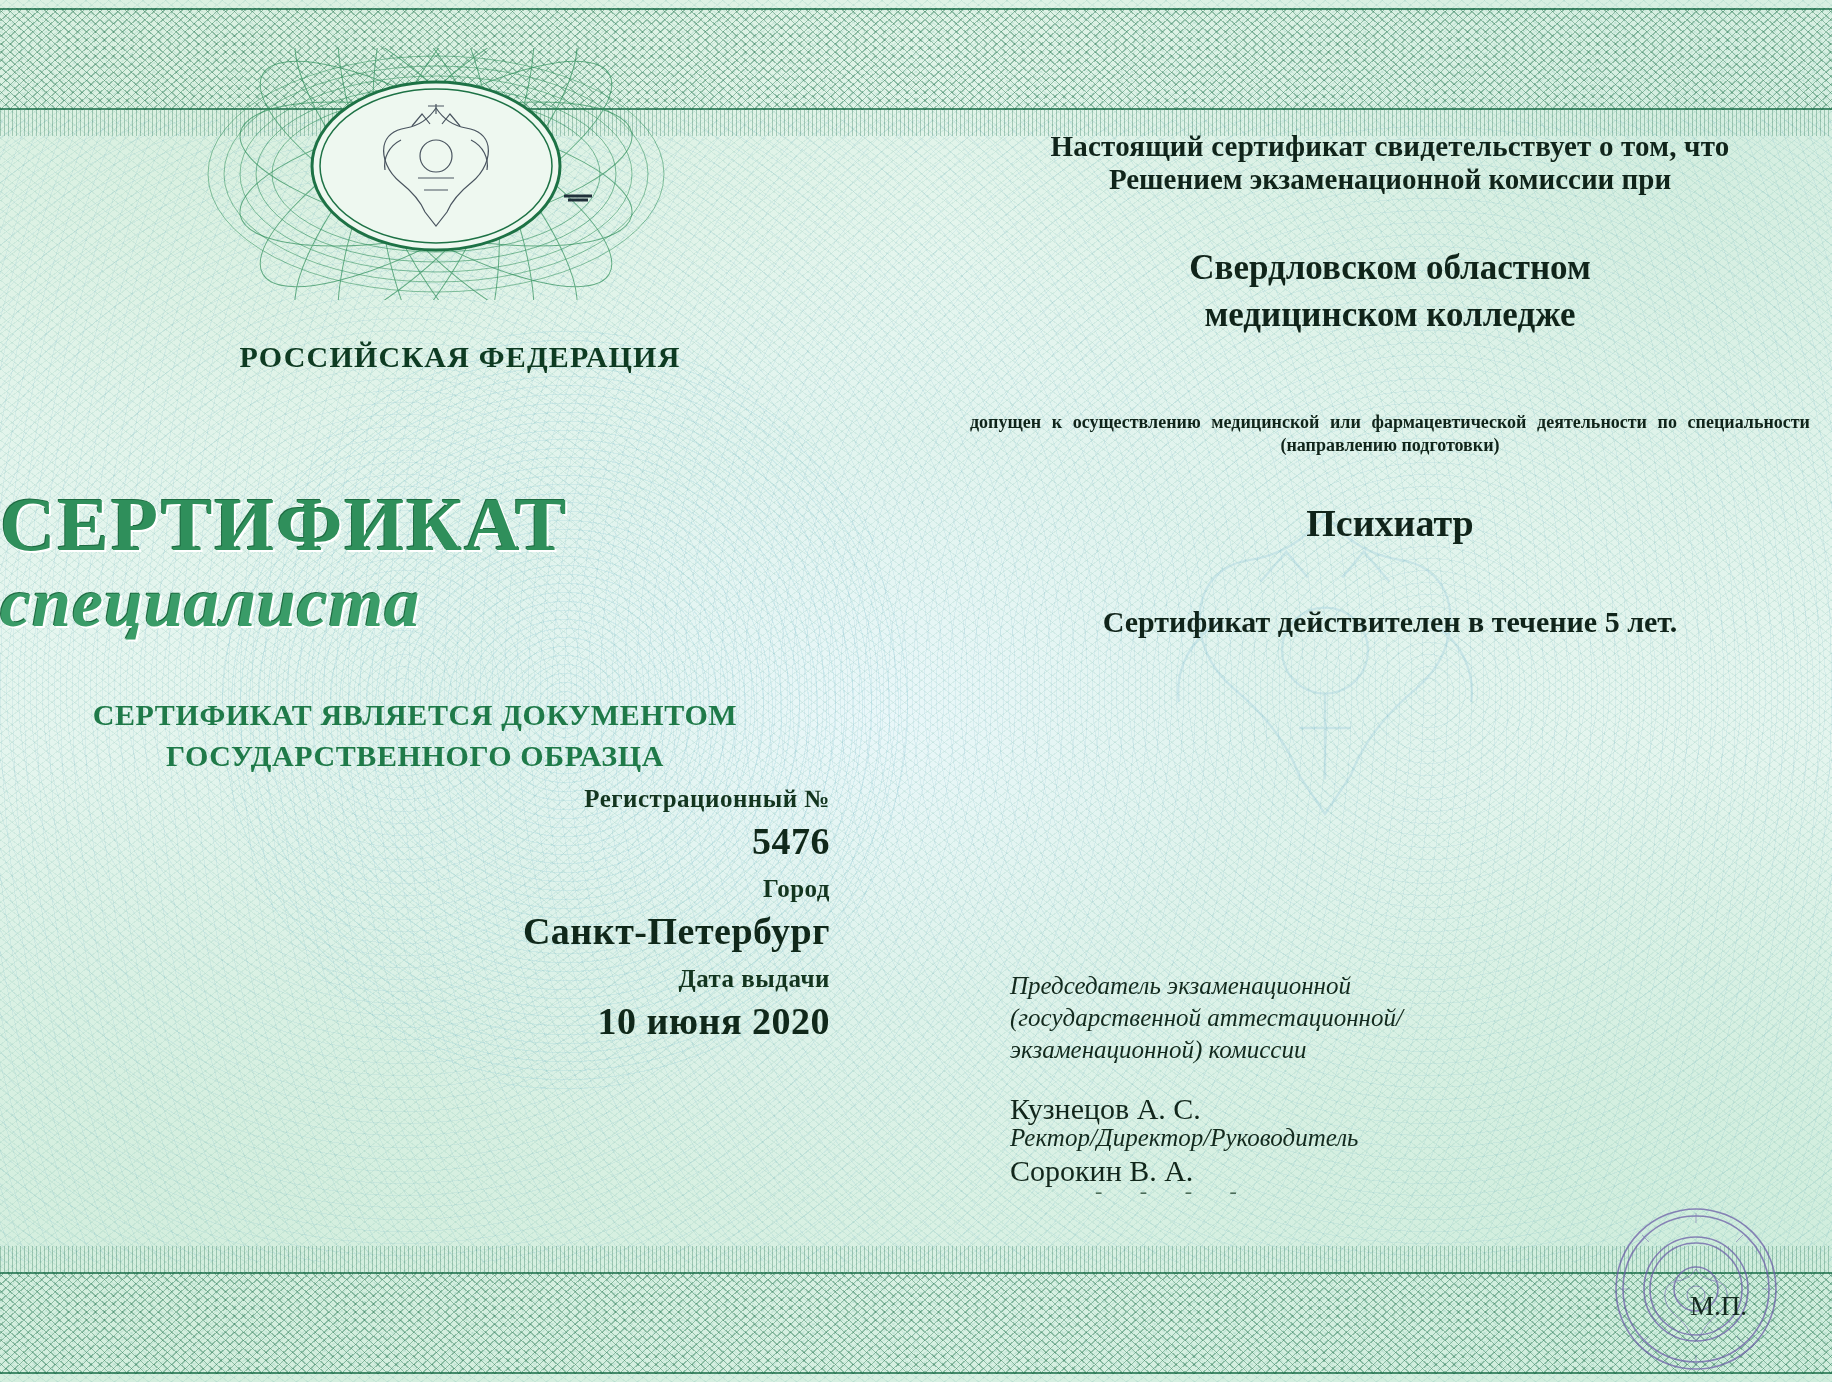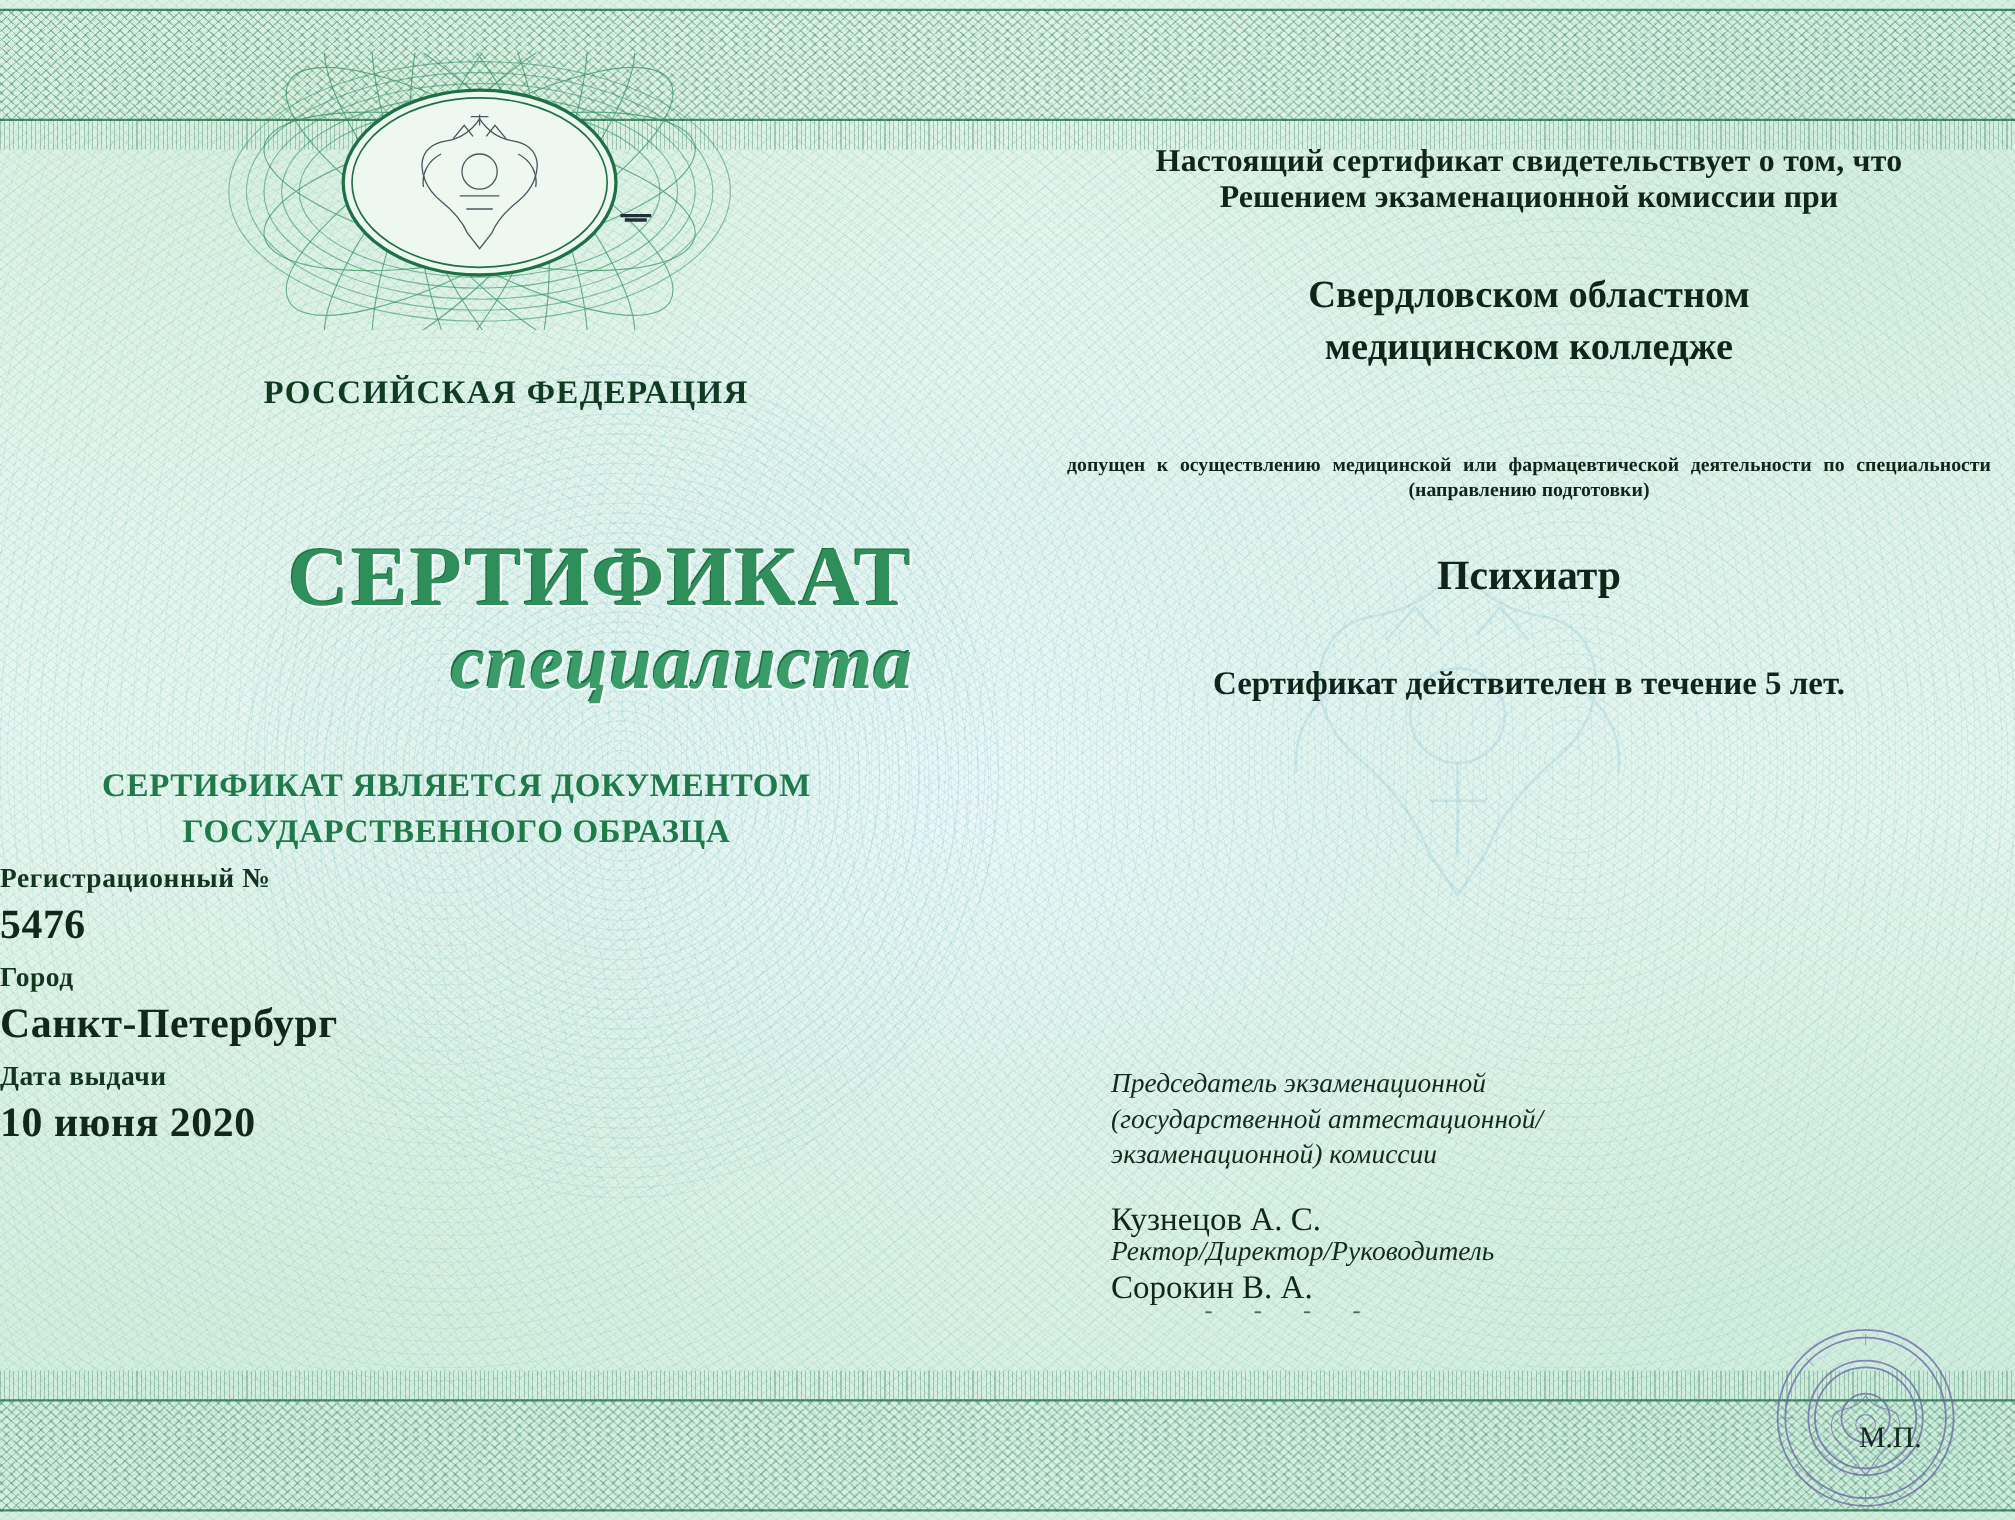--- a/index.html
+++ b/index.html
@@ -106,21 +106,21 @@
     font-size: 30px;
     letter-spacing: 1.2px;
     color: #0e3b22;
     margin-top: 10px;
   }
 
   .cert-wordmark {
     position: absolute;
     left: 0; top: 150px;
     width: 830px;
-    text-align: right;
+    text-align: left;
   }
   .cert-word-1 {
     font-family: "Liberation Serif", serif;
     font-weight: bold;
     font-size: 77px;
     letter-spacing: 2px;
     color: #2f8f5b;
     text-shadow:
       2px 2px 0 #ffffff,
       -1px -1px 0 #1d6b41,
@@ -160,21 +160,21 @@
   .field-value {
     font-size: 38px;
     font-weight: bold;
     color: #10281a;
     letter-spacing: 0.5px;
   }
   .left-fields {
     position: absolute;
     left: 0; top: 455px;
     width: 830px;
-    text-align: left;
+    text-align: right;
   }
   .left-fields .row { margin-bottom: 12px; }
   .left-fields .row .field-value { display: block; margin-top: 6px; }
 
   
   .right-col {
     position: absolute;
     left: 960px; top: 130px;
     width: 860px;
     text-align: center;

